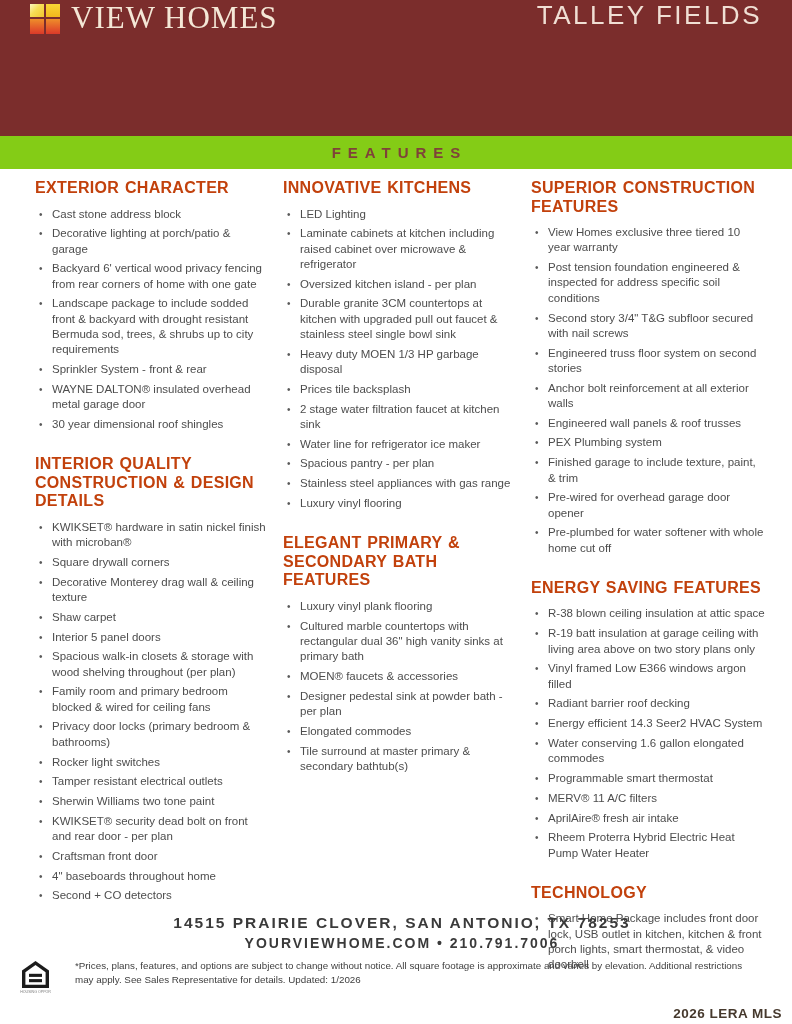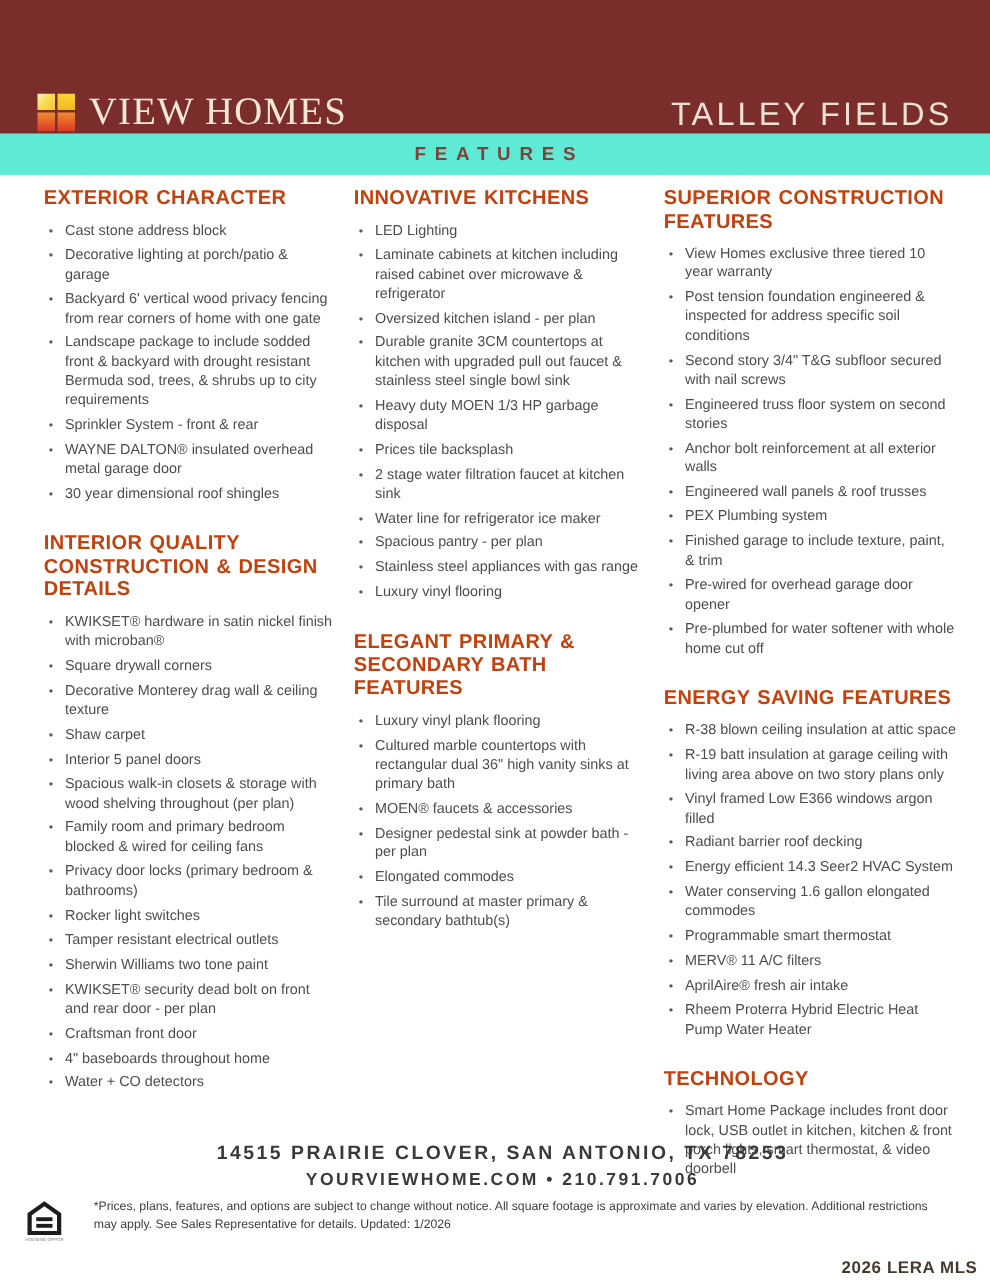--- a/index.html
+++ b/index.html
@@ -4,22 +4,22 @@
 <style>
   html,body{margin:0;padding:0;}
   body{
     width:792px;height:1024px;position:relative;overflow:hidden;
     background:#ffffff;
     font-family:"Liberation Sans",sans-serif;
     -webkit-font-smoothing:antialiased;
   }
   
   .header{
-    height:107px;background:#7b2d2c;
-    display:flex;align-items:flex-end;
+    height:136px;background:#7b2d2c;
+    display:flex;align-items:flex-start;
     padding:0 30px;box-sizing:border-box;
   }
   .brand{display:flex;align-items:center;gap:11px;}
   .brand-icon{
     width:30px;height:30px;margin-top:2px;
     display:grid;grid-template-columns:14px 14px;grid-template-rows:13px 15px;
     gap:2px;
   }
   .pane-tl{background:linear-gradient(135deg,#fdf6c0 0%,#f7dd55 45%,#f1c62e 100%);}
   .pane-tr{background:linear-gradient(180deg,#f9d535 0%,#f2b81d 100%);}
@@ -28,21 +28,21 @@
   .brand-text{
     font-family:"Liberation Serif",serif;
     font-size:31px;color:#f4e7d6;letter-spacing:1px;font-weight:normal;
   }
   .community{
     margin-left:auto;
     font-size:26px;color:#f0dfd4;letter-spacing:2.5px;font-weight:normal;
   }
   
   .features-bar{
-    height:33px;background:#5eead4;
+    height:33px;background:#84cc16;
     display:flex;align-items:center;justify-content:center;
   }
   .features-title{
     font-size:15px;font-weight:bold;letter-spacing:7px;
     color:#7f4239;padding-left:7px;
   }
   
   .content{
     display:flex;gap:14px;
     padding:10px 27px 0 35px;box-sizing:border-box;
@@ -131,21 +131,21 @@
           <li class="feature-item">Interior 5 panel doors</li>
           <li class="feature-item">Spacious walk-in closets &amp; storage with wood shelving throughout (per plan)</li>
           <li class="feature-item">Family room and primary bedroom blocked &amp; wired for ceiling fans</li>
           <li class="feature-item">Privacy door locks (primary bedroom &amp; bathrooms)</li>
           <li class="feature-item">Rocker light switches</li>
           <li class="feature-item">Tamper resistant electrical outlets</li>
           <li class="feature-item">Sherwin Williams two tone paint</li>
           <li class="feature-item">KWIKSET® security dead bolt on front and rear door - per plan</li>
           <li class="feature-item">Craftsman front door</li>
           <li class="feature-item">4" baseboards throughout home</li>
-          <li class="feature-item">Water + CO detectors</li>
+          <li class="feature-item">Second + CO detectors</li>
         </ul>
       </section>
     </div>
   <div class="column">
       <section class="feature-section">
         <h2 class="section-heading">INNOVATIVE KITCHENS</h2>
         <ul class="feature-list">
           <li class="feature-item">LED Lighting</li>
           <li class="feature-item">Laminate cabinets at kitchen including raised cabinet over microwave &amp; refrigerator</li>
           <li class="feature-item">Oversized kitchen island - per plan</li>

